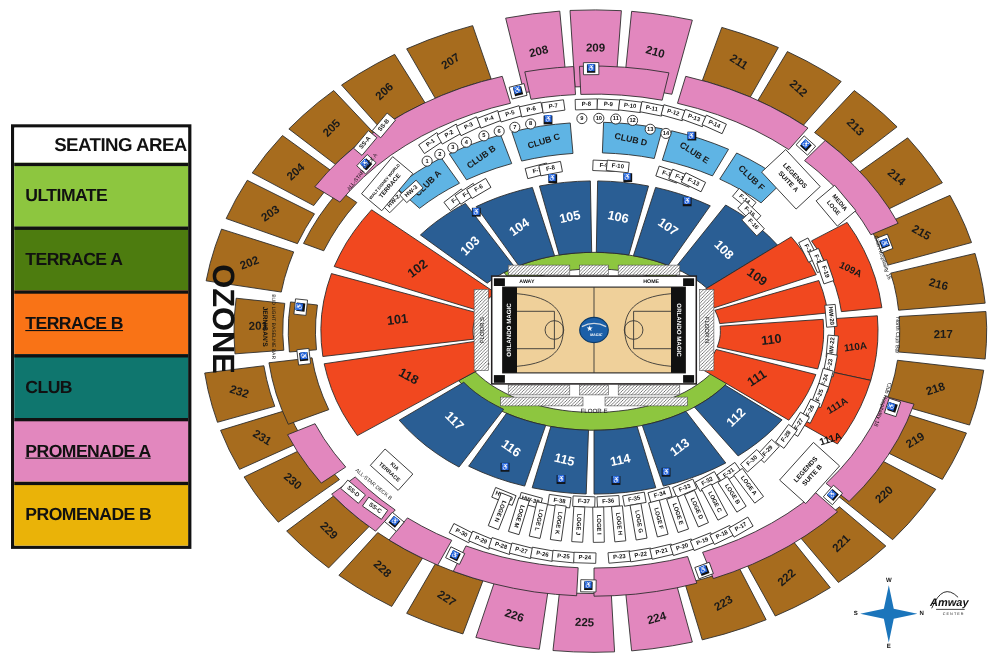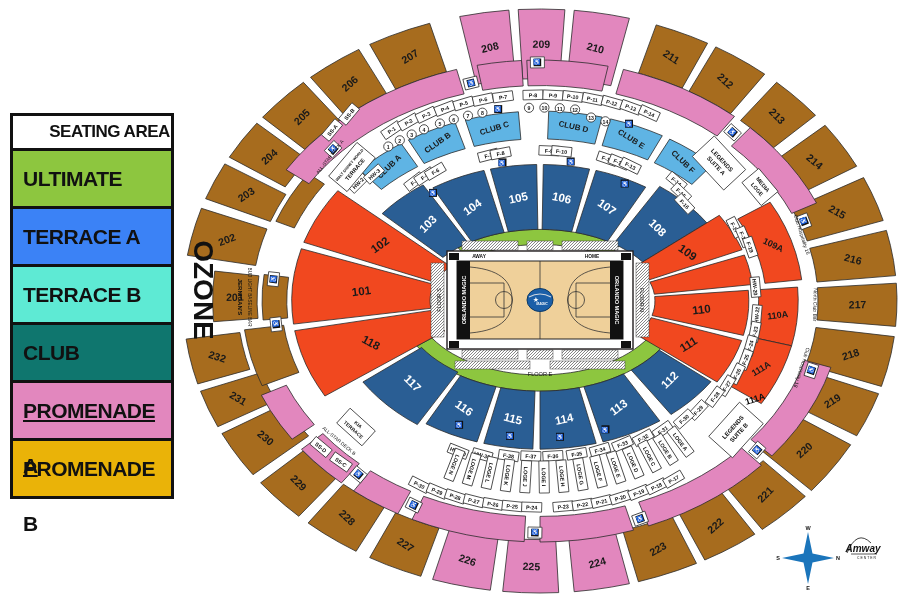--- a/index.html
+++ b/index.html
@@ -1,21 +1,21 @@
 <!DOCTYPE html>
 <html><head>
 <meta charset="utf-8">
 <style>
   html,body{margin:0;padding:0;background:#fff;font-family:"Liberation Sans",sans-serif;}
   #stage{position:relative;width:900px;height:600px;background:#fff;overflow:hidden;}
   #arena{position:absolute;left:0;top:0;}
   svg text{dominant-baseline:central;text-anchor:middle;}
   #legend{position:absolute;left:10px;top:113px;width:158px;border:3px solid #111;background:#fff;z-index:5;}
   #legend .title{height:32px;line-height:32px;text-align:center;font-weight:bold;font-size:17px;letter-spacing:-0.5px;color:#111;background:#fff;padding-left:35px;}
-  #legend .lgrow{height:55px;line-height:55px;padding-left:10px;font-weight:bold;font-size:21px;letter-spacing:-0.5px;color:#111;border-top:3px solid #111;}
+  #legend .lgrow{height:55px;line-height:55px;padding-left:10px;font-weight:bold;font-size:16px;letter-spacing:-0.5px;color:#111;border-top:3px solid #111;}
 </style>
 </head>
 <body>
 
 <div id="stage">
   <svg id="arena" width="900" height="600" viewBox="0 0 900 600">
       <defs>
         <pattern id="hatch" width="3" height="3" patternUnits="userSpaceOnUse">
           <rect x="0" y="0" width="3" height="3" fill="#fff"></rect>
           <path d="M0,3 L3,0" stroke="#555" stroke-width="0.7"></path>
@@ -739,19 +739,19 @@
       <g transform="translate(861,545)">
         <path d="M-14,8 Q-4,-16 10,-2" stroke="#111" stroke-width="0.8" fill="none"></path>
         <text x="2" y="3" font-size="10" fill="#111" font-style="italic" font-weight="bold">Amway</text>
         <path d="M-10,9 H16" stroke="#111" stroke-width="0.7"></path>
         <text x="6" y="13" font-size="3.4" fill="#111" letter-spacing="1">CENTER</text>
       </g>
     </svg>
   <div id="legend">
     <div class="title">SEATING AREA</div>
     <div class="lgrow" style="background: rgb(141, 198, 63);">ULTIMATE</div>
-    <div class="lgrow" style="background: #3b82f6;">TERRACE A</div>
-    <div class="lgrow" style="background: #5eead4;">TERRACE B</div>
+    <div class="lgrow" style="background: #4d7c0f;">TERRACE A</div>
+    <div class="lgrow" style="background: #f97316; text-decoration: underline;">TERRACE B</div>
     <div class="lgrow" style="background: #0f766e;">CLUB</div>
     <div class="lgrow" style="background: rgb(226, 135, 190); text-decoration: underline;">PROMENADE A</div>
     <div class="lgrow" style="background: #eab308;">PROMENADE B</div>
   </div>
 </div>
 
 </body></html>

